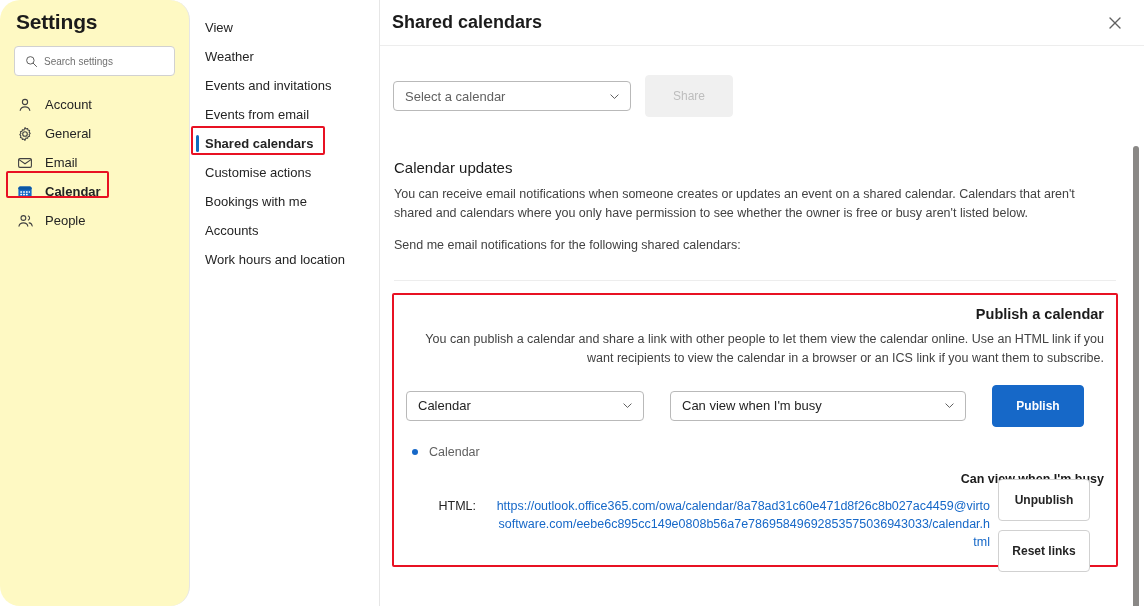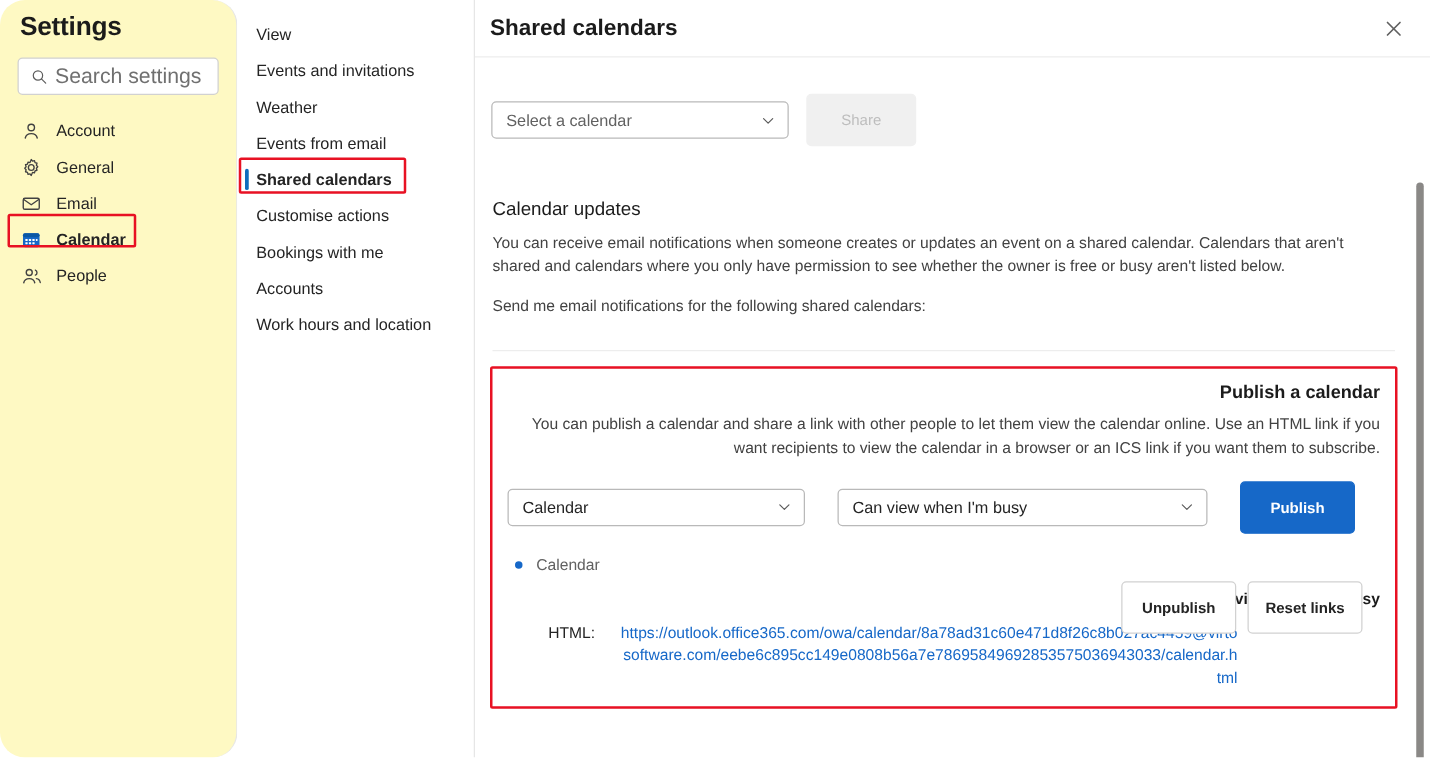--- a/index.html
+++ b/index.html
@@ -32,21 +32,21 @@
     background: #ffffff;
     border: 1px solid #d1d1d1;
     border-radius: 4px;
     display: flex; align-items: center;
     padding: 0 8px;
   }
   .search-icon { flex: 0 0 16px; display:flex; align-items:center; justify-content:center; margin-right:5px; }
   .search-input {
     border: 0; outline: 0; background: transparent;
     font-family: "Liberation Sans", sans-serif;
-    font-size: 17px; color: #616161;
+    font-size: 10px; color: #616161;
     width: 100%; padding: 0; height: 26px;
   }
   .search-input::placeholder { color: #707070; }
 
   .navlist { margin-top: 14px; }
   .navitem {
     display: flex; align-items: center;
     height: 29px;
     padding-left: 16px;
     font-size: 13px; color: #242424;
@@ -162,21 +162,21 @@
   .perm-line { font-size: 12.5px; font-weight: 600; color: #1b1b1b; margin: 13px 0 0 26px; }
 
   .link-block { margin-top: 11px; margin-left: 26px; }
   .link-row { display: flex; align-items: flex-start; font-size: 12.5px; line-height: 1.45; margin-bottom: 2px; }
   .link-row + .link-row { margin-top: 6px; }
   .link-label { width: 44px; flex: 0 0 44px; color: #242424; }
   .link-url {
     color: #1668c8; width: 494px; word-break: break-all; cursor: pointer; margin-left: 20px;
   }
 
-  .side-actions { position: absolute; right: 14px; top: 20px; display: flex; gap: 9px; }
+  .side-actions { position: absolute; right: 14px; top: 34px; display: flex; flex-direction: column; gap: 9px; }
 
   
   .scrollbar-track {
     position: absolute; right: 4px; top: 100px; width: 8px; height: 490px;
   }
   .scrollbar-thumb {
     width: 6px; height: 100%; background: #8a8886; border-radius: 3px; margin-left: 1px;
   }
 
   svg { display: block; }
@@ -263,24 +263,24 @@
     </div>
 
     <div class="redbox" style="left:6px; top:171px; width:103px; height:27px;"></div>
   </div>
 
   <div class="midnav">
     <div class="miditem">
         <span>View</span>
       </div>
     <div class="miditem">
+        <span>Weather</span>
+      </div>
+    <div class="miditem">
         <span>Events and invitations</span>
-      </div>
-    <div class="miditem">
-        <span>Weather</span>
       </div>
     <div class="miditem">
         <span>Events from email</span>
       </div>
     <div class="miditem selected">
         <span>Shared calendars</span>
       </div>
     <div class="miditem">
         <span>Customise actions</span>
       </div>

